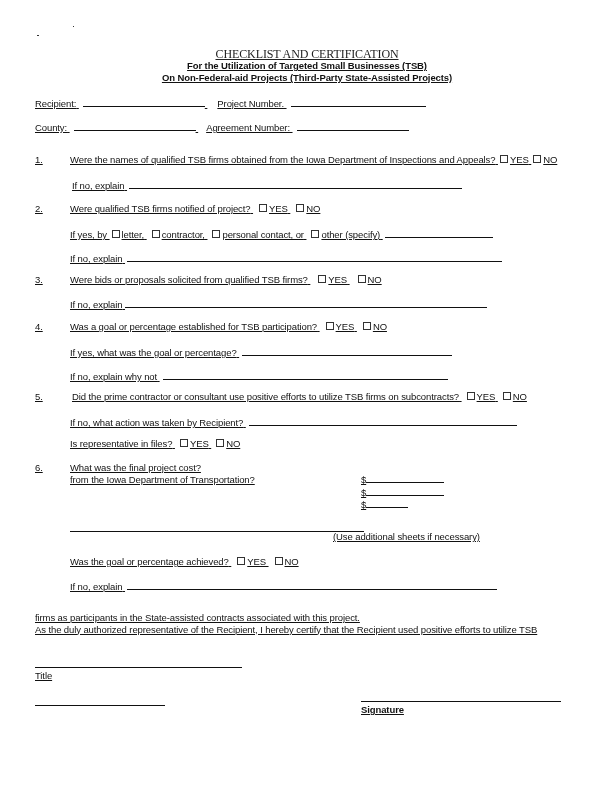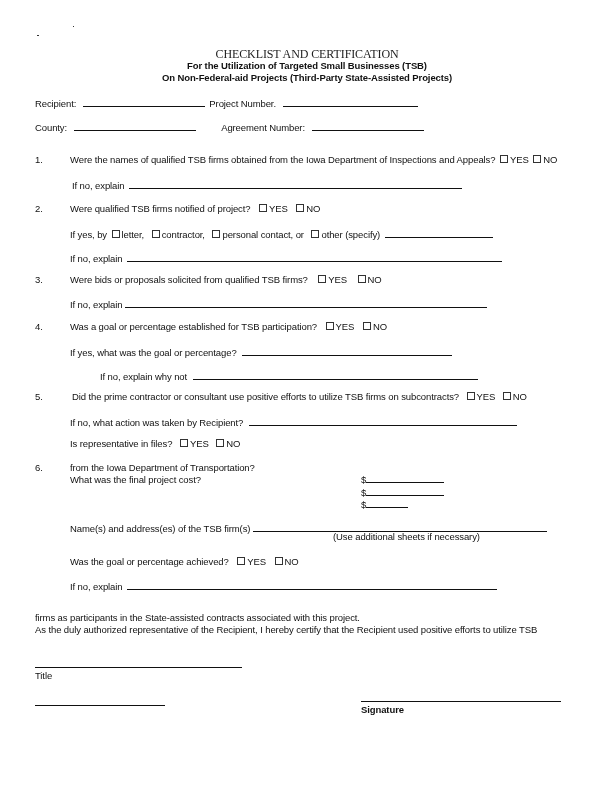--- a/index.html
+++ b/index.html
@@ -1,21 +1,21 @@
 <!DOCTYPE html>
 <html><head>
   <meta charset="utf-8">
   <style>
     html, body { margin: 0; padding: 0; background: #ffffff; }
     body {
       width: 614px; height: 800px; position: relative; overflow: hidden;
       font-family: "Liberation Sans", sans-serif; color: #111;
       font-size: 9.5px; letter-spacing: -0.1px;
     }
-    .abs { position: absolute; white-space: nowrap; }
+    .abs { position: absolute; white-space: nowrap; text-decoration: underline; }
     .title1 {
       left: 0; width: 614px; top: 47px; text-align: center;
       font-family: "Liberation Serif", serif; font-size: 12px; color: #222;
     }
     .title2, .title3 {
       left: 0; width: 614px; text-align: center; font-weight: bold; font-size: 9.5px;
     }
     .title2 { top: 60px; }
     .title3 { top: 72px; }
     .line { display: inline-block; border-bottom: 1px solid #111; height: 10px; vertical-align: baseline; }
@@ -36,28 +36,28 @@
 <div class="abs dot" style="left:37px;top:35px;"></div>
 <div class="abs dot" style="left:73px;top:26px;width:1px;"></div>
 
 <div class="abs title1">CHECKLIST AND CERTIFICATION</div>
 <div class="abs title2">For the Utilization of Targeted Small Businesses (TSB)</div>
 <div class="abs title3">On Non-Federal-aid Projects (Third-Party State-Assisted Projects)</div>
 
 <div class="abs" style="left:35px;top:96px;">
   <span>Recipient:</span>
   <span class="line" style="width:122px;margin-left:4px;"></span>
-  <span style="margin-left:2px;">Project Number.</span>
+  <span style="margin-left:10px;">Project Number.</span>
   <span class="line" style="width:135px;margin-left:4px;"></span>
 </div>
 
 <div class="abs" style="left:35px;top:120px;">
   <span>County:</span>
   <span class="line" style="width:122px;margin-left:4px;"></span>
-  <span style="margin-left:23px;">Agreement Number:</span>
+  <span style="margin-left:8px;">Agreement Number:</span>
   <span class="line" style="width:112px;margin-left:4px;"></span>
 </div>
 
 <div class="abs num" style="top:154px;">1.</div>
 <div class="abs q" style="top:154px;">
   <span>Were the names of qualified TSB firms obtained from the Iowa Department of Inspections and Appeals?</span>
   <span class="box"></span><span>YES</span>
   <span class="box"></span><span>NO</span>
 </div>
 <div class="abs sub" style="left:72px;top:178px;">
@@ -98,21 +98,21 @@
 <div class="abs num" style="top:321px;">4.</div>
 <div class="abs q" style="top:321px;">
   <span>Was a goal or percentage established for TSB participation?</span>
   <span class="box" style="margin-left:6px;"></span><span>YES</span>
   <span class="box" style="margin-left:6px;"></span><span>NO</span>
 </div>
 <div class="abs sub" style="top:345px;">
   <span>If yes, what was the goal or percentage?</span>
   <span class="line" style="width:210px;margin-left:3px;"></span>
 </div>
-<div class="abs sub" style="top:369px;margin-left:30px;">
+<div class="abs sub" style="top:369px;">
   <span>If no, explain why not</span>
   <span class="line" style="width:285px;margin-left:3px;"></span>
 </div>
 
 <div class="abs num" style="top:391px;">5.</div>
 <div class="abs q" style="left:72px;top:391px;">
   <span>Did the prime contractor or consultant use positive efforts to utilize TSB firms on subcontracts?</span>
   <span class="box" style="margin-left:5px;"></span><span>YES</span>
   <span class="box" style="margin-left:5px;"></span><span>NO</span>
 </div>
@@ -121,30 +121,29 @@
   <span class="line" style="width:268px;margin-left:3px;"></span>
 </div>
 <div class="abs sub" style="top:438px;">
   <span>Is representative in files?</span>
   <span class="box" style="margin-left:5px;"></span><span>YES</span>
   <span class="box" style="margin-left:5px;"></span><span>NO</span>
 </div>
 
 <div class="abs num" style="top:462px;">6.</div>
 <div class="abs q" style="top:462px;line-height:11.5px;">
+  <div>What was the final project cost?</div>
   <div>from the Iowa Department of Transportation?</div>
-  <div>What was the final project cost?</div>
 </div>
 <div class="abs" style="left:361px;top:473px;line-height:11.5px;">
   <div><span>$</span><span class="line" style="width:78px;height:9px;"></span></div>
   <div><span>$</span><span class="line" style="width:78px;height:9px;"></span></div>
   <div><span>$</span><span class="line" style="width:42px;height:9px;"></span></div>
 </div>
 <div class="abs sub" style="top:521px;">
-  <span>Name(s) and address(es) of the TSB firm(s)</span>
   <span class="line" style="width:294px;"></span>
 </div>
 <div class="abs" style="left:333px;top:531px;">(Use additional sheets if necessary)</div>
 <div class="abs sub" style="top:556px;">
   <span>Was the goal or percentage achieved?</span>
   <span class="box" style="margin-left:6px;"></span><span>YES</span>
   <span class="box" style="margin-left:6px;"></span><span>NO</span>
 </div>
 <div class="abs sub" style="top:579px;">
   <span>If no, explain</span>

